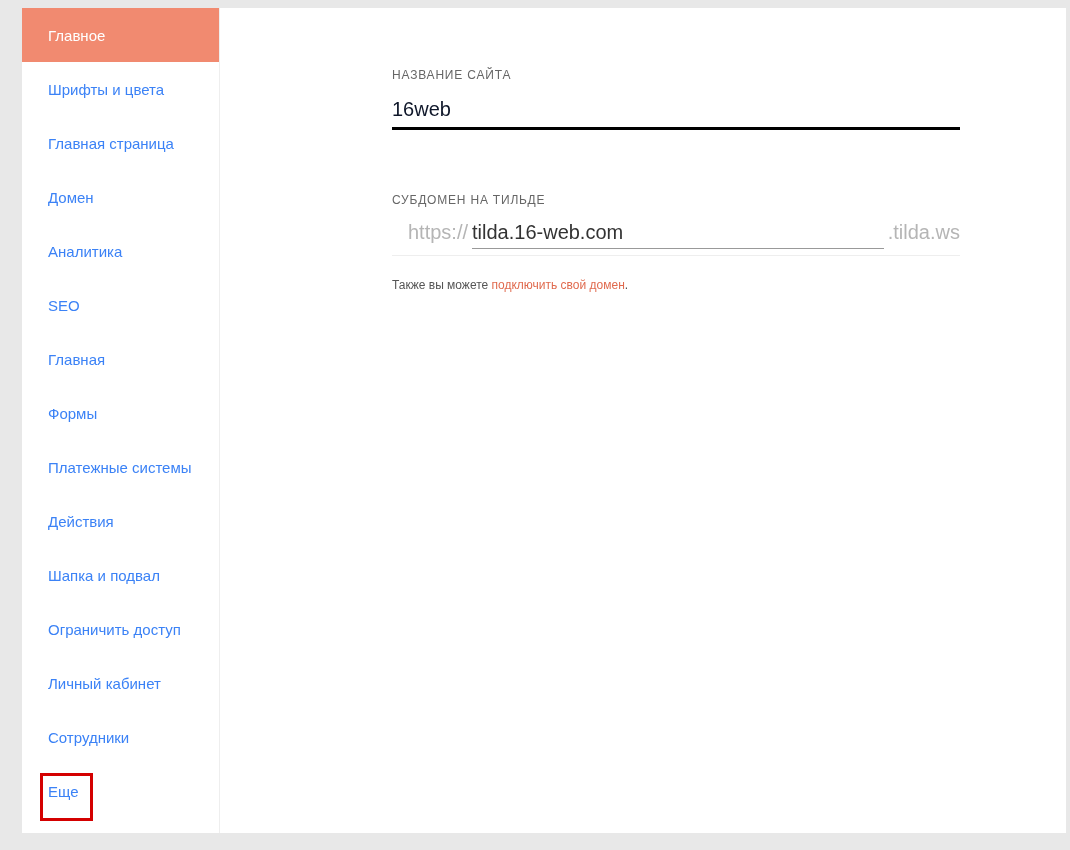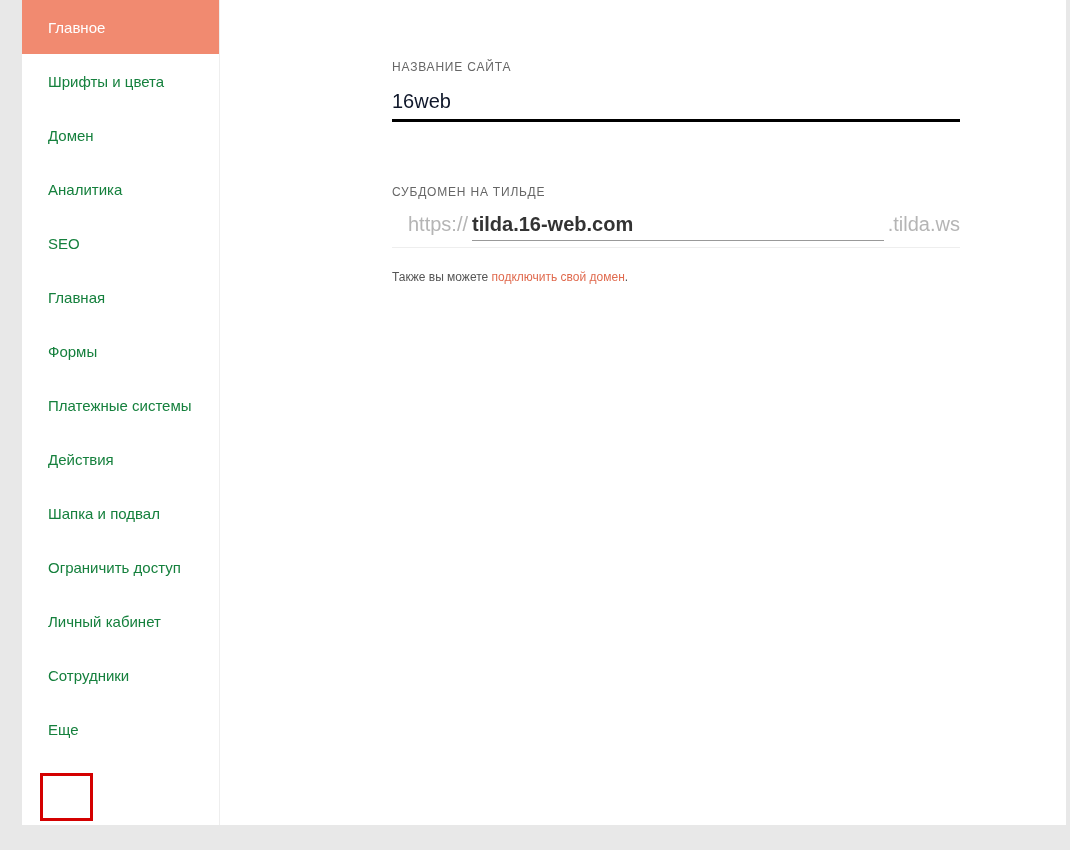--- a/index.html
+++ b/index.html
@@ -6,42 +6,42 @@
   body {
     font-family: "Helvetica Neue", Arial, sans-serif;
     background: #e8e8e8;
     width: 1070px;
     height: 850px;
     overflow: hidden;
   }
   .panel {
     position: absolute;
     left: 22px;
-    top: 0;
+    top: 8px;
     width: 1044px;
     height: 825px;
     background: #fff;
   }
   .sidebar {
     position: absolute;
     left: 0;
     top: 0;
     width: 198px;
     height: 825px;
     background: #fff;
     border-right: 1px solid #eeeeee;
   }
   .sidebar-item {
     height: 54px;
     padding-left: 26px;
     display: flex;
     align-items: center;
     font-size: 15px;
     font-weight: 300;
-    color: #15803d;
+    color: #3b82f6;
     cursor: pointer;
   }
   .sidebar-item.active {
     background: #f18a70;
     color: #fff;
   }
   .highlight-box {
     position: absolute;
     border: 3px solid #d40000;
     pointer-events: none;
@@ -87,21 +87,21 @@
     font-weight: 300;
     color: #b5b5b5;
     white-space: nowrap;
     margin-left: 16px;
   }
   .subdomain-input {
     flex: 1;
     border: none;
     border-bottom: 1px solid #999;
     font-size: 20px;
-    font-weight: 700;
+    font-weight: 400;
     color: #333;
     padding: 0 0 4px 0;
     outline: none;
     background: transparent;
     margin: 0 4px;
   }
   .subdomain-suffix {
     font-size: 20px;
     font-weight: 300;
     color: #b5b5b5;
@@ -122,20 +122,23 @@
 <body>
 
 <div class="panel">
 
   <div class="sidebar">
     <div class="sidebar-item active">
       <span>Главное</span>
     </div>
     <div class="sidebar-item">
       <span>Шрифты и цвета</span>
+    </div>
+    <div class="sidebar-item">
+      <span>Главная страница</span>
     </div>
     <div class="sidebar-item">
       <span>Домен</span>
     </div>
     <div class="sidebar-item">
       <span>Аналитика</span>
     </div>
     <div class="sidebar-item">
       <span>SEO</span>
     </div>

